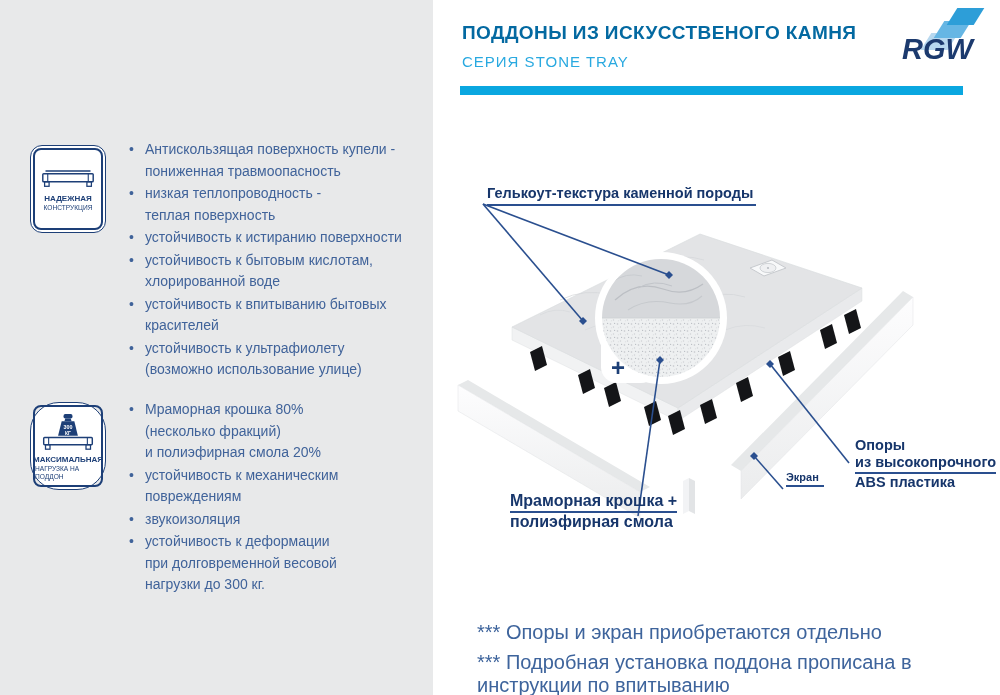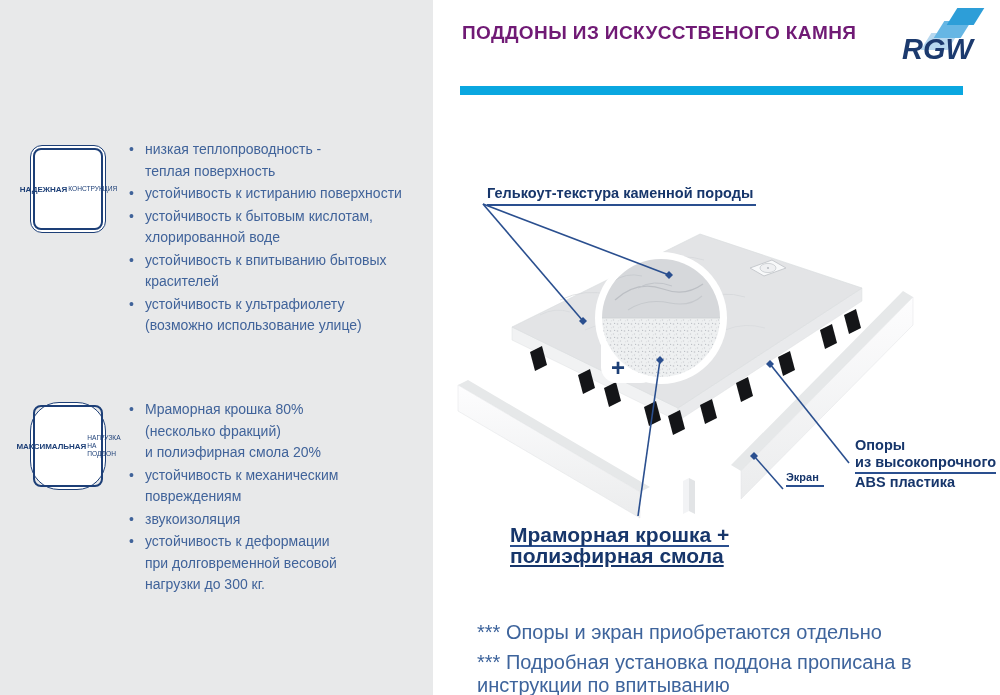--- a/index.html
+++ b/index.html
@@ -2,72 +2,73 @@
 <html><head>
 <meta charset="utf-8">
 <style>
   html,body{margin:0;padding:0;background:#fff;}
   .stage{position:relative;width:1000px;height:695px;background:#ffffff;overflow:hidden;
          font-family:"Liberation Sans",sans-serif;}
   .left-bg{position:absolute;left:0;top:0;width:433px;height:695px;background:#e8e9ea;}
 
   
   .hdr-title{position:absolute;left:462px;top:22px;font-size:19px;font-weight:bold;
-             color:#701a75;letter-spacing:.4px;}
+             color:#0369a1;letter-spacing:.4px;}
   .hdr-sub{position:absolute;left:462px;top:53px;font-size:15px;color:#29a9e0;letter-spacing:1px;}
   .hdr-bar{position:absolute;left:460px;top:86px;width:503px;height:9px;background:#0aa7e0;}
   .logo{position:absolute;left:858px;top:2px;width:132px;height:74px;}
   .lg-p{position:absolute;width:27px;height:17px;transform:skewX(-32deg);z-index:1;}
   .lg-p1{left:68px;top:31px;background:#b7d8ef;}
   .lg-p2{left:81px;top:19px;background:#66b6e4;}
   .lg-p3{left:94px;top:6px;background:#2d9ed8;}
   .lg-text{position:absolute;left:44px;top:31px;font-size:29px;font-weight:bold;color:#1c3a6e;z-index:2;font-style:italic;}
 
   
   .feat-heading{position:absolute;left:125px;top:106px;font-size:17px;font-weight:bold;
                 color:#17356b;letter-spacing:.3px;}
   .badge{position:absolute;left:30px;width:76px;height:88px;background:#fff;
          border:1px solid #1d3f77;border-radius:12px;padding:2px;box-sizing:border-box;}
   .badge-inner{width:100%;height:100%;border:2px solid #1d3f77;border-radius:8px;
-               box-sizing:border-box;display:flex;flex-direction:row;align-items:center;
+               box-sizing:border-box;display:flex;flex-direction:column;align-items:center;
                justify-content:center;gap:1px;}
   .badge1{top:145px;} .badge2{top:402px;border-radius:29px;}
   .badge-lb{font-size:8px;font-weight:bold;color:#1d3f77;line-height:9px;}
   .badge-l{font-size:6.6px;color:#1d3f77;line-height:8px;}
   .blist{position:absolute;left:128px;width:305px;margin:0;padding:0;list-style:none;}
   .blist1{top:139px;} .blist2{top:399px;}
   .blist li{position:relative;padding-left:17px;margin:0 0 1px 0;color:#40639a;
             font-size:14px;line-height:21.5px;}
   .blist li::before{content:"•";position:absolute;left:1px;top:0;color:#40639a;}
   .btxt{white-space:pre-line;}
 
   
   .diagram-svg{position:absolute;left:0;top:0;z-index:1;}
   .callout{position:absolute;color:#17366b;font-weight:bold;z-index:2;}
   .co-underline{display:inline-block;border-bottom:2px solid #2a4f8f;}
   .co-gelcoat{left:487px;top:185px;font-size:14.5px;}
   .co-gelcoat .co-underline{padding:0 3px 3px 0;}
-  .co-marble{left:510px;top:526px;font-size:21px;line-height:17px;text-decoration:underline;}
+  .co-marble{left:510px;top:492px;font-size:16px;line-height:17px;}
   .co-marble .co-underline{padding-bottom:2px;}
   .co-supports{left:855px;top:437px;font-size:14.5px;line-height:17px;}
   .co-supports .co-underline{padding-bottom:1px;}
   .co-screen{left:786px;top:471px;font-size:11px;}
   .co-screen .co-underline{padding:0 5px 2px 0;}
 
   
   .footnote{position:absolute;left:477px;font-size:20px;color:#3e649c;}
   .fn1{top:621px;} .fn2{top:651px;}
 </style>
 </head>
 <body>
 
 <div class="stage">
   <div class="left-bg"></div>
 
   <div class="hdr-title">ПОДДОНЫ ИЗ ИСКУССТВЕНОГО КАМНЯ</div>
+  <div class="hdr-sub">СЕРИЯ STONE TRAY</div>
   <div class="hdr-bar"></div>
   <div class="logo">
     <div class="lg-p lg-p1"></div>
     <div class="lg-p lg-p2"></div>
     <div class="lg-p lg-p3"></div>
     <div class="lg-text">RGW</div>
   </div>
 
 
   <div class="badge badge1">
@@ -98,20 +99,22 @@
         <line x1="51.5" y1="28" x2="51.5" y2="36" stroke="#1d3f77" stroke-width="1.2"></line>
         <rect x="5" y="36" width="5" height="5" fill="none" stroke="#1d3f77" stroke-width="1.4"></rect>
         <rect x="50" y="36" width="5" height="5" fill="none" stroke="#1d3f77" stroke-width="1.4"></rect>
       </svg>
       <div class="badge-lb">МАКСИМАЛЬНАЯ</div>
       <div class="badge-l">НАГРУЗКА НА ПОДДОН</div>
     </div>
   </div>
 
   <ul class="blist blist1">
+    <li><span class="btxt">Антискользящая поверхность купели -
+пониженная травмоопасность</span></li>
     <li><span class="btxt">низкая теплопроводность -
 теплая поверхность</span></li>
     <li><span class="btxt">устойчивость к истиранию поверхности</span></li>
     <li><span class="btxt">устойчивость к бытовым кислотам,
 хлорированной воде</span></li>
     <li><span class="btxt">устойчивость к впитыванию бытовых
 красителей</span></li>
     <li><span class="btxt">устойчивость к ультрафиолету
 (возможно использование улице)</span></li>
   </ul>

